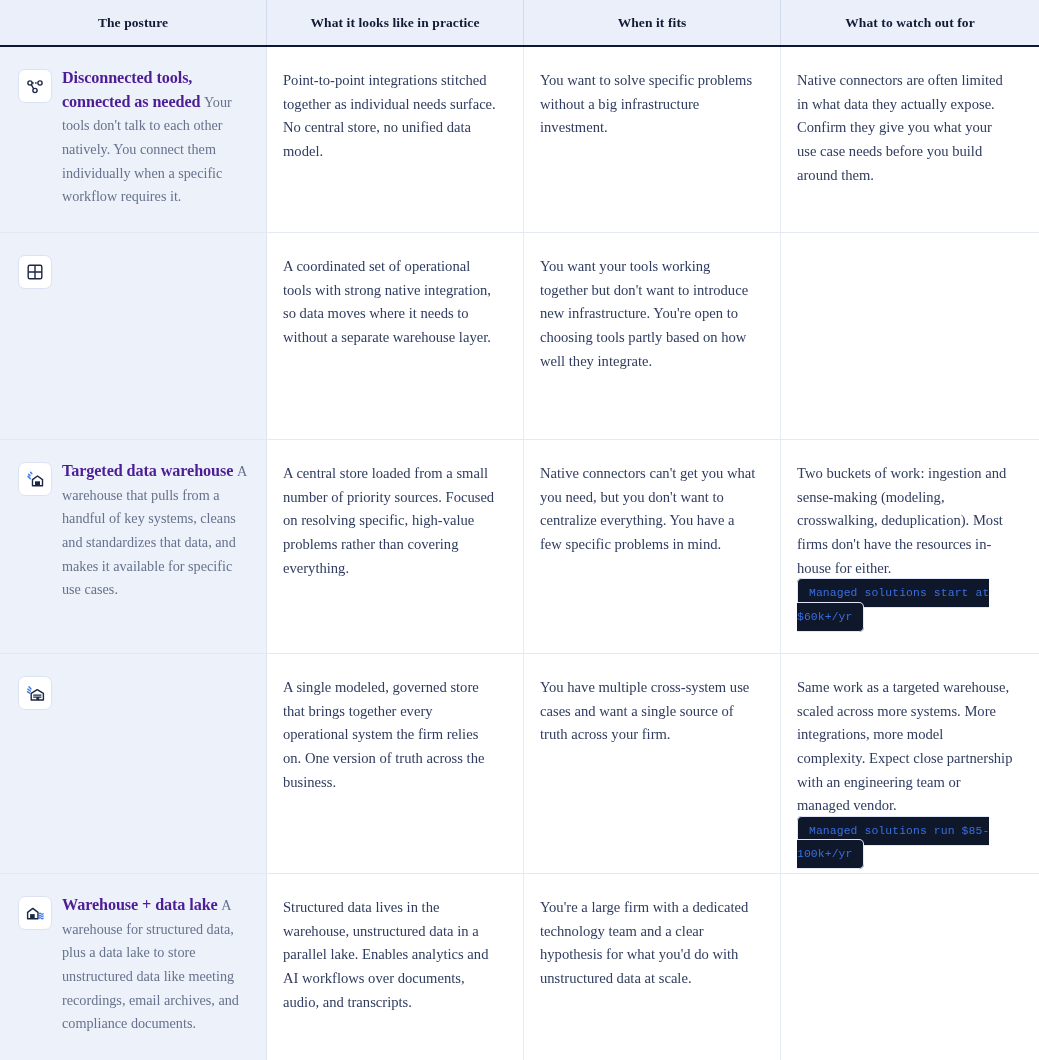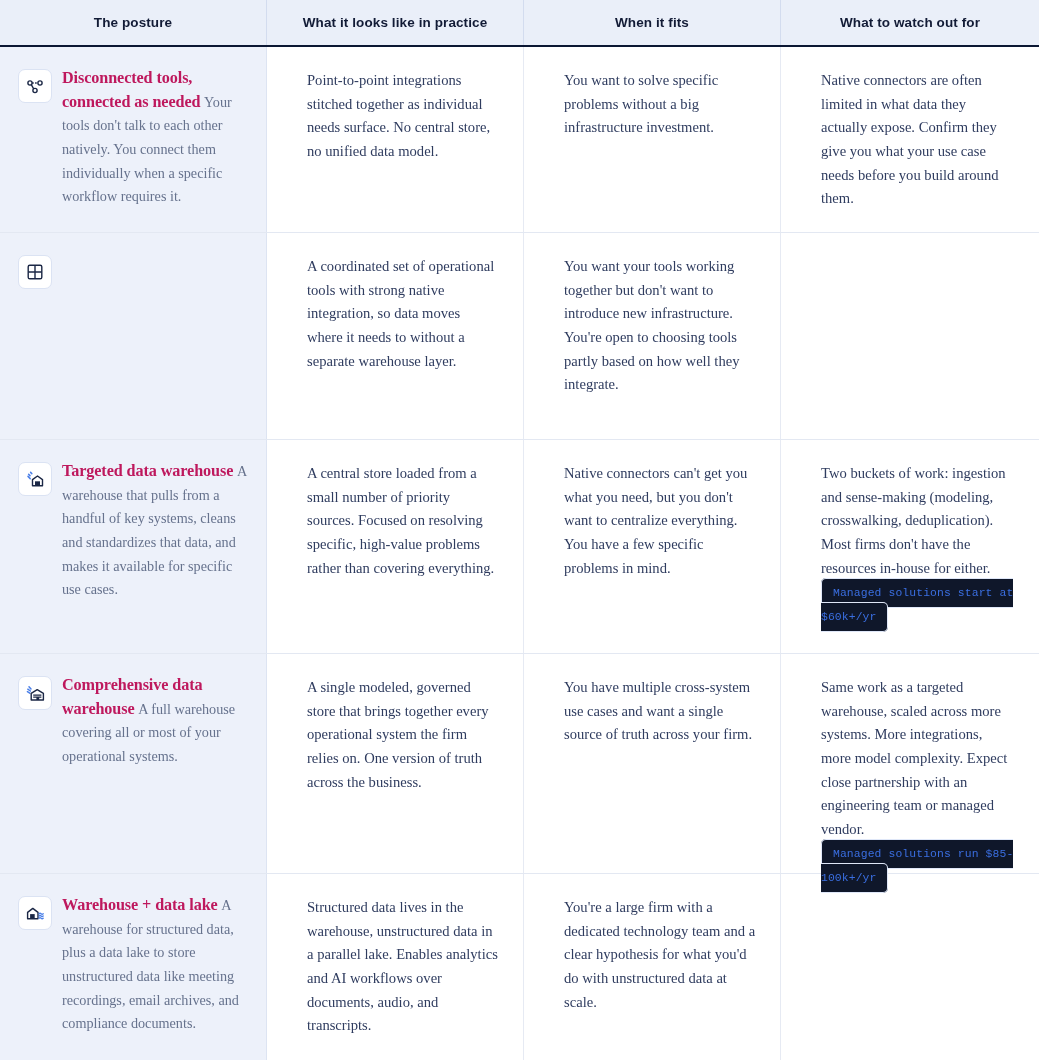--- a/index.html
+++ b/index.html
@@ -26,21 +26,21 @@
     display: flex;
     height: 47px;
     flex: 0 0 47px;
     background: #eaeff9;
     border-bottom: 2px solid #0b1733;
   }
   .th {
     display: flex;
     align-items: center;
     justify-content: center;
-    font-family: Liberation Sans, sans-serif;
+    font-family: Liberation Serif, serif;
     font-size: 13.5px;
     font-weight: 700;
     color: #121b36;
     letter-spacing: 0.1px;
     text-align: center;
     padding: 0 12px;
   }
   .th.c0 { width: 267px; flex: 0 0 267px; border-right: 1px solid #d3dcef; }
   .th.c1 { width: 257px; flex: 0 0 257px; border-right: 1px solid #d3dcef; }
   .th.c2 { width: 257px; flex: 0 0 257px; border-right: 1px solid #d3dcef; }
@@ -50,21 +50,21 @@
   .tbody { display: flex; flex-direction: column; flex: 1 1 auto; }
 
   .tr {
     display: flex;
     border-bottom: 1px solid #e3e8f2;
     min-height: 0;
   }
   .tr:last-child { border-bottom: none; }
 
   .td {
-    padding: 22px 24px 22px 40px;
+    padding: 22px 24px 22px 16px;
     font-family: "Liberation Serif", serif;
     font-size: 14.6px;
     line-height: 1.62;
     color: #2f3c5f;
   }
   .td.c0 {
     width: 267px; flex: 0 0 267px;
     background: #edf1fa;
     border-right: 1px solid #dde4f2;
     display: flex;
@@ -90,21 +90,21 @@
   }
   .icon-box svg { display: block; }
 
   .posture-text { flex: 1 1 auto; min-width: 0; }
 
   .posture-title {
     font-family: "Liberation Serif", serif;
     font-weight: 700;
     font-size: 16.2px;
     line-height: 1.26;
-    color: #be185d;
+    color: #4c1d95;
     letter-spacing: -0.1px;
   }
   .posture-desc {
     margin-top: 9px;
     font-family: "Liberation Serif", serif;
     font-size: 14.2px;
     line-height: 1.63;
     color: #66728d;
   }
 
@@ -211,24 +211,20 @@
     <div class="tr" style="flex:0 0 220px;">
       <div class="td c0">
         <span class="icon-box">
           <svg width="21" height="21" viewBox="0 0 21 21" fill="none">
             <path d="M2.4 8.6l2.4 1.6M2.8 6.2l2.6 1.8M4 3.8l2 2.2" stroke="#4a7fe8" stroke-width="1.5" stroke-linecap="round"></path>
             <path d="M6.2 10.4l6-3.8 6.2 3.8v6.6H6.2z" stroke="#1b2745" stroke-width="1.4" stroke-linejoin="round" fill="none"></path>
             <path d="M8.2 12.2h8.2M8.2 14.1h8.2" stroke="#1b2745" stroke-width="1.3"></path>
             <rect x="11.4" y="14.1" width="2.8" height="2.9" fill="#1b2745"></rect>
           </svg>
         </span>
-        <span class="posture-text">
-          <span class="posture-title">Comprehensive data warehouse</span>
-          <span class="posture-desc">A full warehouse covering all or most of your operational systems.</span>
-        </span>
       </div>
       <div class="td c1">
         <span class="cell-text">A single modeled, governed store that brings together every operational system the firm relies on. One version of truth across the business.</span>
       </div>
       <div class="td c2">
         <span class="cell-text">You have multiple cross-system use cases and want a single source of truth across your firm.</span>
       </div>
       <div class="td c3">
         <span class="cell-text">Same work as a targeted warehouse, scaled across more systems. More integrations, more model complexity. Expect close partnership with an engineering team or managed vendor.</span>
         <span class="code-badge">Managed solutions run $85-100k+/yr</span>

